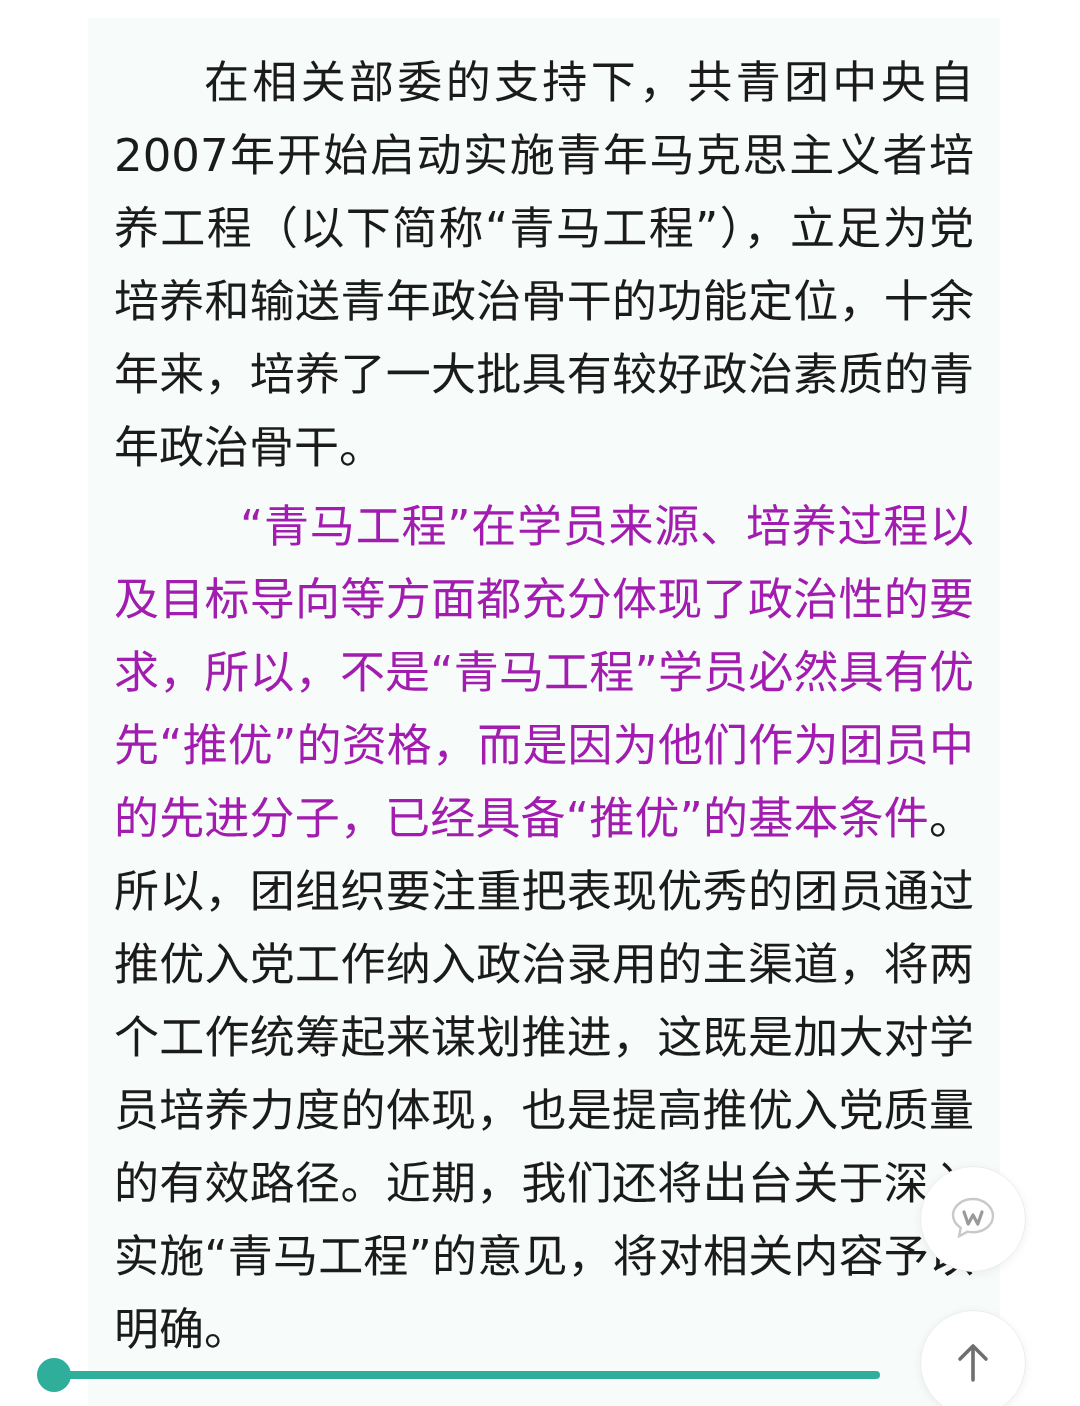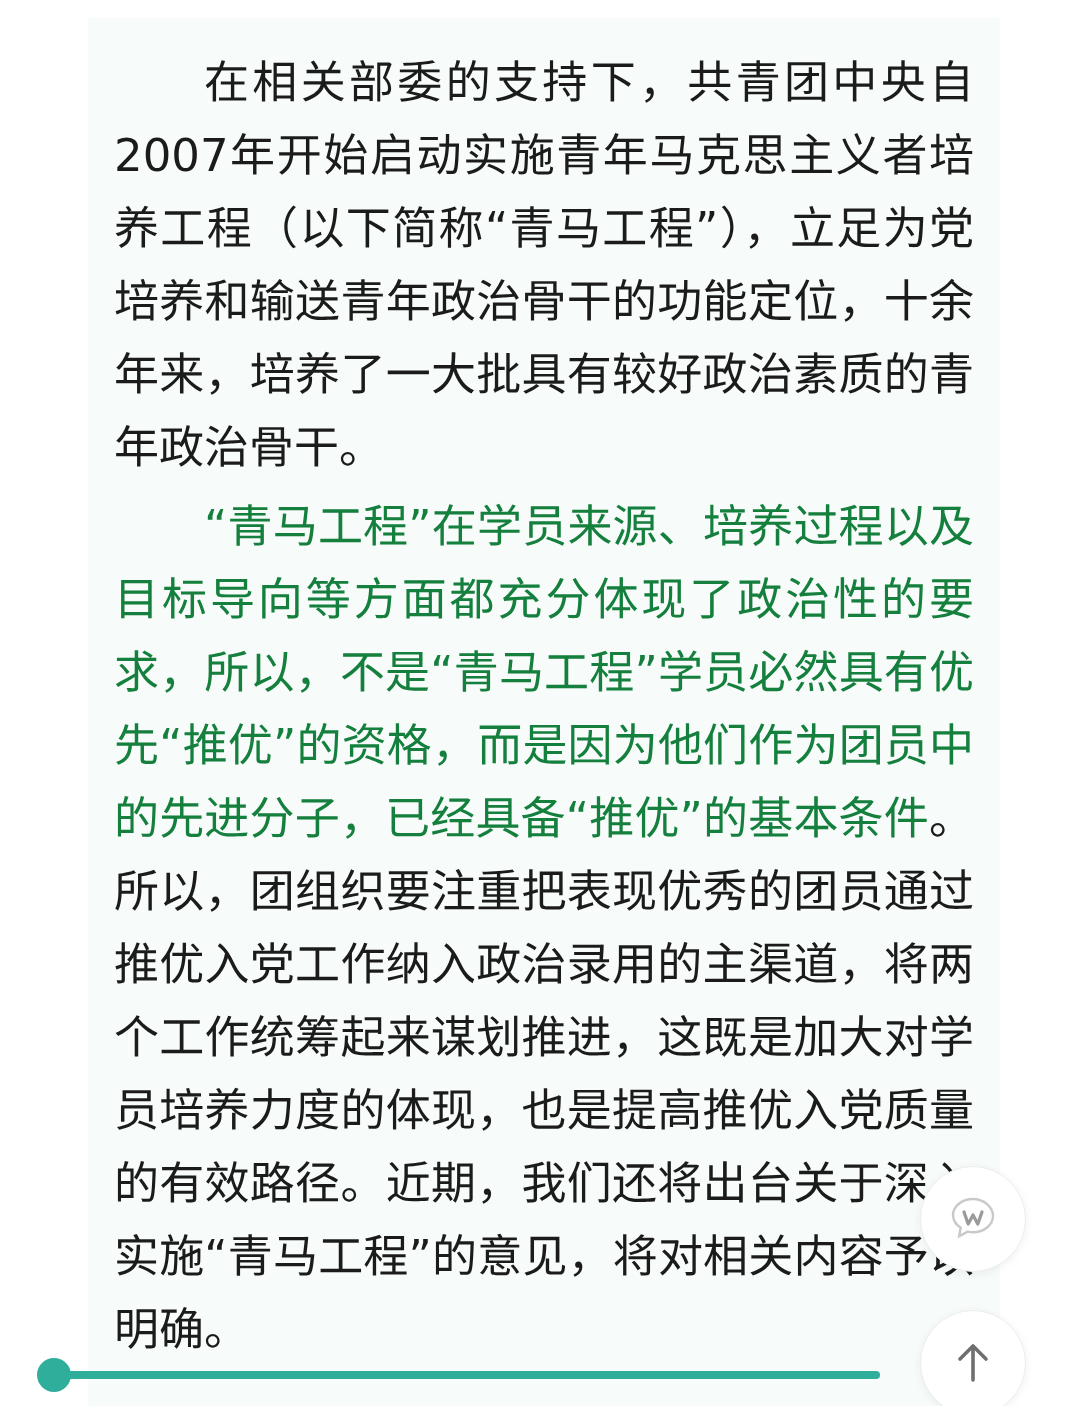--- a/index.html
+++ b/index.html
@@ -44,21 +44,22 @@
     font-family: "DejaVu Sans", "Liberation Sans", sans-serif;
     font-weight: 400;
     text-indent: 90px;
   }
 
   .para.p2 {
     text-indent: 90px;
   }
 
   .hl {
-    color: #15803d;
+    color: #a21caf;
+    margin-left: 36px;
   }
 
   
   .fab {
     position: absolute;
     border-radius: 50%;
     background: #ffffff;
     border: 1px solid #ededed;
     box-shadow: 0 2px 10px rgba(0,0,0,0.06);
     display: flex;

